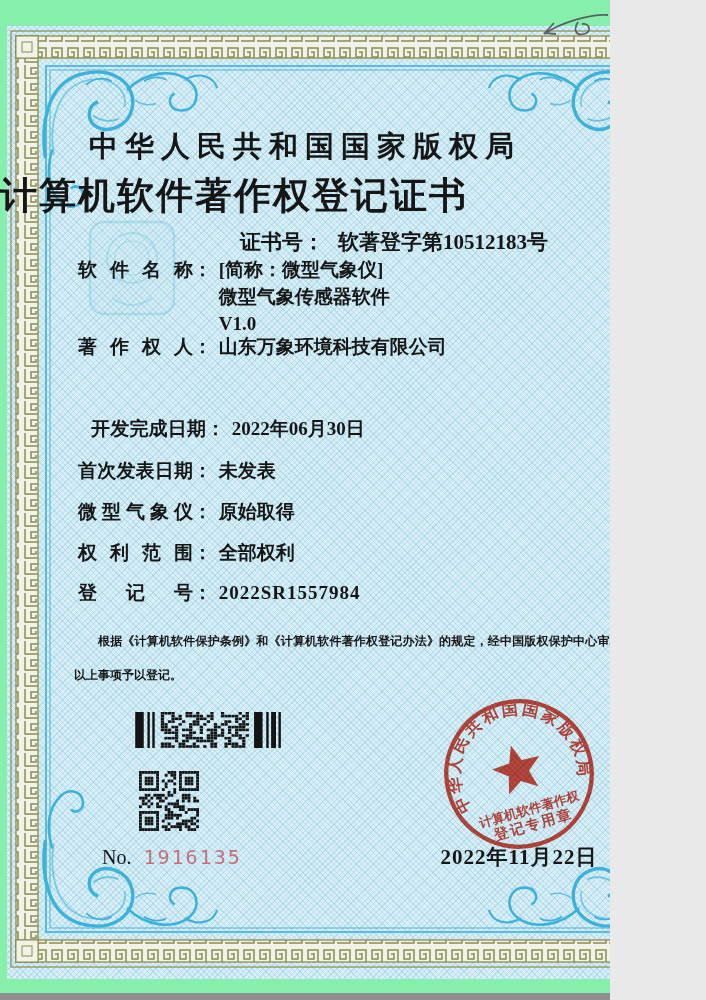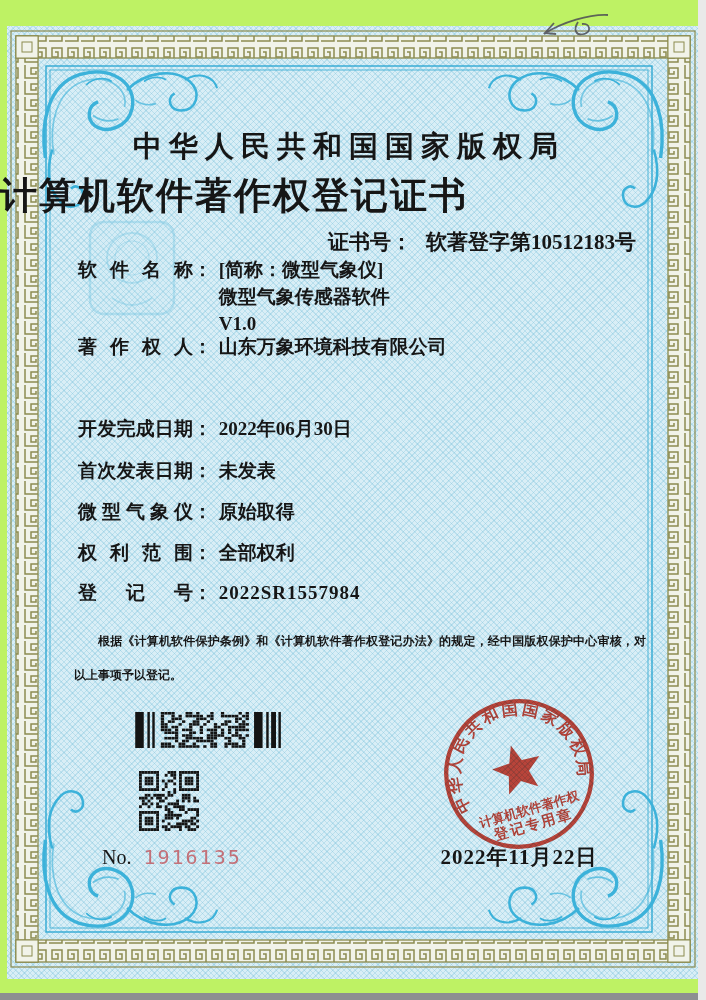--- a/index.html
+++ b/index.html
@@ -1,34 +1,34 @@
 <!DOCTYPE html>
 <html><head>
 <meta charset="utf-8">
 <style>
   html,body{margin:0;padding:0;background:#e9e9e9;}
-  .page{position:relative;width:698px;height:1000px;background:#bef264;overflow:hidden;
+  .page{position:relative;width:610px;height:1000px;background:#86efac;overflow:hidden;
         font-family:"Liberation Serif","DejaVu Serif",serif;color:#161616;}
   .sheet{position:absolute;left:7px;right:0;top:26px;bottom:21px;background-color:#d9eef6;
     background-image:
       repeating-linear-gradient(45deg, rgba(105,185,214,.28) 0 1px, transparent 1px 4px),
       repeating-linear-gradient(-45deg, rgba(105,185,214,.28) 0 1px, transparent 1px 4px);}
   .scanbar{position:absolute;left:0;right:0;bottom:0;height:7px;background:#8d8f91;}
   svg.deco{position:absolute;left:0;top:0;width:706px;height:1000px;pointer-events:none;}
   .title1{position:absolute;left:0;right:0;top:127px;text-align:center;
           font-size:29px;font-weight:bold;letter-spacing:7px;white-space:nowrap;}
   .title2{position:absolute;left:0;right:0;top:171px;
           font-size:37px;font-weight:bold;letter-spacing:2px;white-space:nowrap;}
   .certno{position:absolute;top:228px;right:62px;font-size:21px;font-weight:bold;white-space:nowrap;}
   .certno .val{margin-left:14px;}
   .row{position:absolute;left:78px;font-size:19px;font-weight:bold;white-space:nowrap;line-height:27px;}
   .flabel{display:inline-block;width:115px;text-align:justify;text-align-last:justify;vertical-align:top;}
   .fcolon{display:inline-block;vertical-align:top;}
   .fval{display:inline-block;vertical-align:top;margin-left:2px;}
-  .r-name{top:256px;} .r-owner{top:333px;} .r-dev{top:415px;} .r-pub{top:457px;}
+  .r-name{top:256px;} .r-owner{top:333px;} .r-dev{top:415px;margin-left:13px;} .r-pub{top:457px;}
   .r-acq{top:498px;} .r-scope{top:539px;} .r-reg{top:579px;}
   .r-reg .fval{letter-spacing:1px;}
   .statement{position:absolute;left:66px;top:624px;width:572px;font-size:12px;line-height:34px;
              font-weight:bold;text-align:justify;text-indent:2em;margin-left:8px;}
   .barcode{position:absolute;left:134px;top:711px;width:156px;height:38px;}
   .qr{position:absolute;left:139px;top:771px;width:60px;height:60px;}
   .serial{position:absolute;left:102px;top:845px;font-size:20px;white-space:nowrap;}
   .serial .num{color:#c1545b;font-family:"DejaVu Sans Mono",monospace;font-size:20px;
                letter-spacing:2px;margin-left:12px;opacity:.8;}
   .seal{position:absolute;left:433px;top:688px;width:172px;height:172px;

